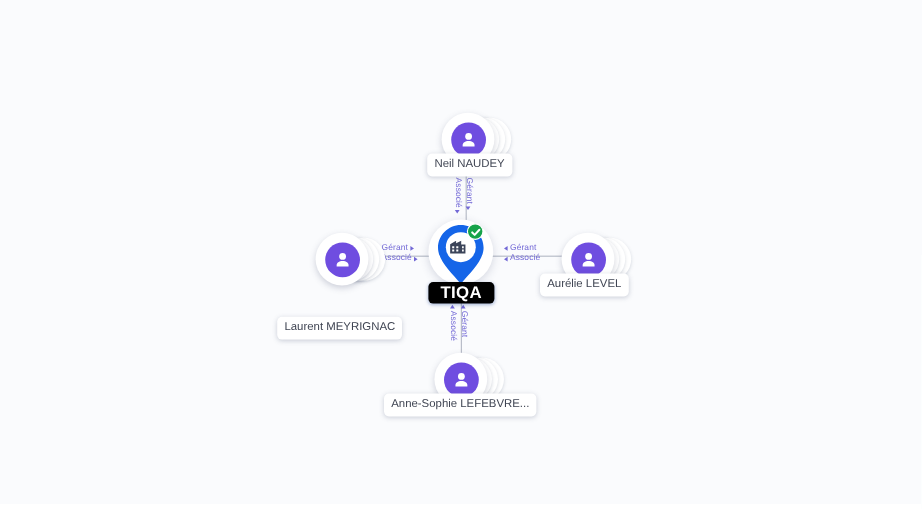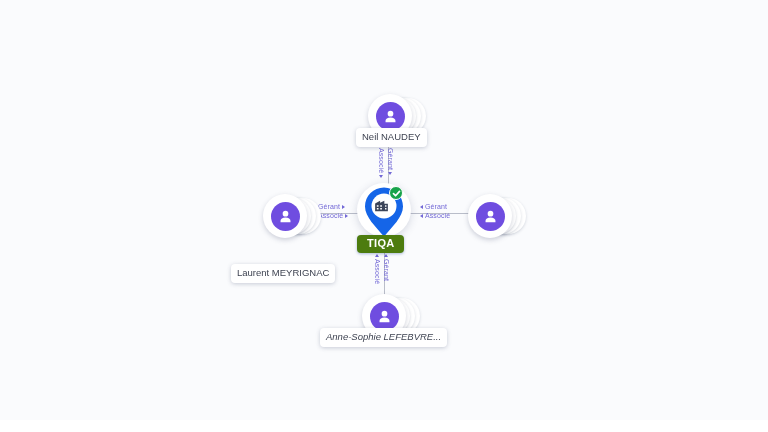--- a/index.html
+++ b/index.html
@@ -163,24 +163,24 @@
     border: 1.5px solid #ffffff;
     box-sizing: border-box;
     display: flex;
     align-items: center;
     justify-content: center;
   }
   .company-chip {
     position: absolute;
     left: -3px;
     top: 49px;
-    background: #4d7c0f;
+    background: #000000;
     border-radius: 4px;
     color: #ffffff;
-    font-size: 11px;
+    font-size: 14px;
     font-weight: bold;
     line-height: 13px;
     padding: 2px 10px 3px 10px;
     letter-spacing: 0.3px;
     box-shadow: 0 1px 3px rgba(20,60,150,0.35);
   }
 </style>
 </head>
 <body>
 
@@ -276,37 +276,38 @@
       <div class="stack-card c1"></div>
       <div class="avatar-ring">
         <div class="avatar-circle">
           <svg width="17" height="17" viewBox="0 0 24 24" fill="#ffffff">
             <circle cx="12" cy="8" r="4"></circle>
             <path d="M12 13.5c-4.2 0-7 2.3-7 4.6V20h14v-1.9c0-2.3-2.8-4.6-7-4.6z"></path>
           </svg>
         </div>
       </div>
     </div>
+    <div class="name-chip" style="left:-18px; top:34px;">Aurélie LEVEL</div>
   </div>
 
   <div class="person-node" style="left:362px; top:294px;">
     <div class="avatar-stack">
       <div class="stack-card c3"></div>
       <div class="stack-card c2"></div>
       <div class="stack-card c1"></div>
       <div class="avatar-ring">
         <div class="avatar-circle">
           <svg width="17" height="17" viewBox="0 0 24 24" fill="#ffffff">
             <circle cx="12" cy="8" r="4"></circle>
             <path d="M12 13.5c-4.2 0-7 2.3-7 4.6V20h14v-1.9c0-2.3-2.8-4.6-7-4.6z"></path>
           </svg>
         </div>
       </div>
     </div>
-    <div class="name-chip" style="left:-42px; top:34px;font-style:italic;">Anne-Sophie LEFEBVRE...</div>
+    <div class="name-chip" style="left:-42px; top:34px;">Anne-Sophie LEFEBVRE...</div>
   </div>
 
   <div id="company-node">
     <div class="pin-halo"></div>
     <div class="pin-wrap">
       <svg width="42" height="52" viewBox="0 0 42 52">
         <path d="M21 1.5 C10.5 1.5 2 10 2 20.5 C2 31 13 41 21 50.5 C29 41 40 31 40 20.5 C40 10 31.5 1.5 21 1.5 Z" fill="#1565e8"></path>
         <circle cx="21" cy="20" r="12.5" fill="#ffffff"></circle>
       </svg>
     </div>

